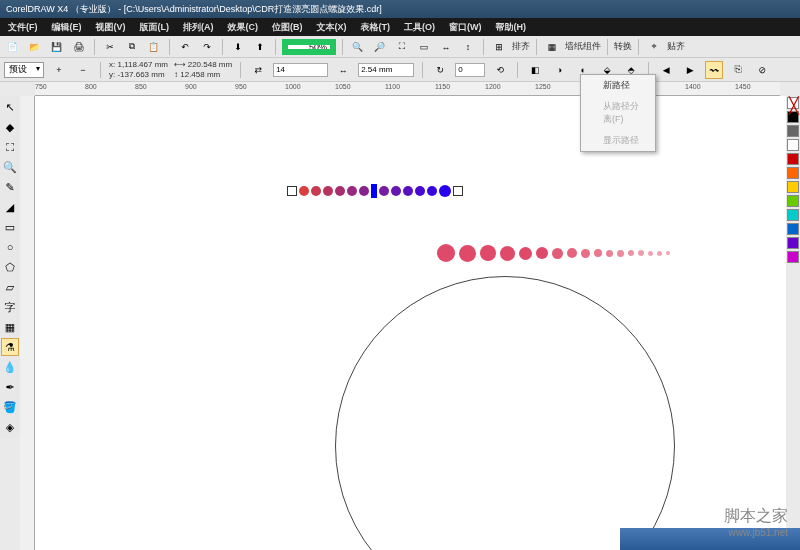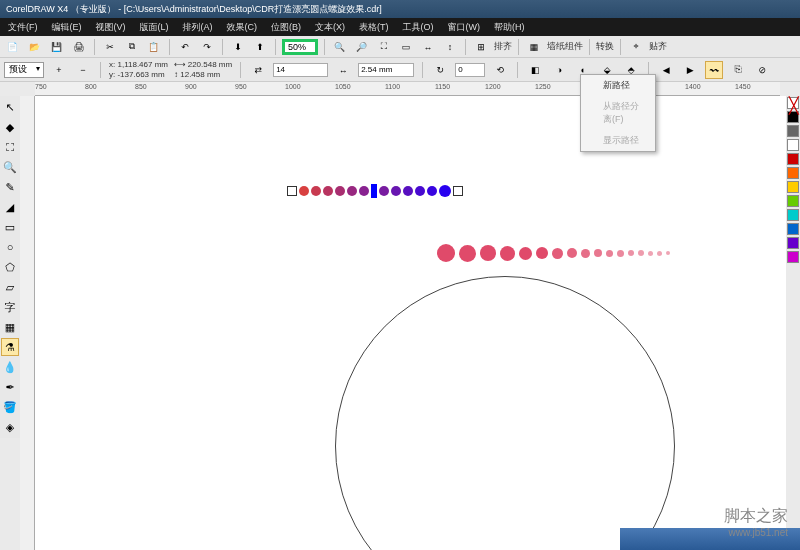--- a/index.html
+++ b/index.html
@@ -1,23 +1,23 @@
 <!DOCTYPE html>
 <html><head>
 <meta charset="utf-8">
 <style>
 * { box-sizing: border-box; margin: 0; padding: 0; font-family: "Microsoft YaHei", sans-serif; }
 body { width: 800px; height: 550px; background: #eaeaea; position: relative; overflow: hidden; }
 .titlebar { height: 18px; background: linear-gradient(#3a5a7a,#2a4a6a); color: #fff; font-size: 9px; padding: 2px 6px; display: flex; align-items: flex-end; }
 .menubar { height: 18px; background: #1a1a1a; color: #ddd; font-size: 9px; display: flex; align-items: center; padding: 0 8px; gap: 14px; }
-.menubar span { cursor: default; }
+.menubar span { cursor: default; font-weight: bold; }
 .toolbar1, .toolbar2 { height: 22px; background: #e8e8e8; border-bottom: 1px solid #ccc; display: flex; align-items: center; padding: 0 4px; gap: 4px; font-size: 9px; }
 .tbtn { width: 18px; height: 18px; display: inline-flex; align-items: center; justify-content: center; border: 1px solid transparent; }
 .sep { width: 1px; height: 16px; background: #bbb; margin: 0 2px; }
-.zoom { width: 36px; height: 16px; border: 3px solid #22c55e; font-size: 9px; padding: 0 3px; background: #fff; }
+.zoom { width: 54px; height: 16px; border: 6px solid #22c55e; font-size: 9px; padding: 0 3px; background: #fff; text-align: right; }
 .ttext { font-size: 9px; color: #333; }
 .propbar { height: 24px; background: #e8e8e8; border-bottom: 1px solid #ccc; display: flex; align-items: center; padding: 0 4px; gap: 6px; font-size: 9px; }
 .dropdown { height: 16px; border: 1px solid #999; background: #fff; font-size: 9px; padding: 0 16px 0 4px; position: relative; }
 .dropdown::after { content: "▾"; position: absolute; right: 3px; top: 1px; font-size: 8px; }
 .coord { display: flex; flex-direction: column; font-size: 8px; line-height: 10px; color: #333; }
 .spin { width: 55px; height: 14px; border: 1px solid #aaa; font-size: 8px; padding: 0 2px; background: #fff; }
 .ruler-h { position: absolute; top: 82px; left: 35px; right: 20px; height: 14px; background: #f0f0f0; border-bottom: 1px solid #aaa; font-size: 7px; color: #555; overflow: hidden; }
 .ruler-h span { position: absolute; top: 1px; }
 .ruler-v { position: absolute; top: 96px; left: 20px; width: 15px; bottom: 0; background: #f0f0f0; border-right: 1px solid #aaa; }
 .toolbox { position: absolute; top: 96px; left: 0; width: 20px; background: #e8e8e8; display: flex; flex-direction: column; gap: 2px; padding: 2px 1px; }

